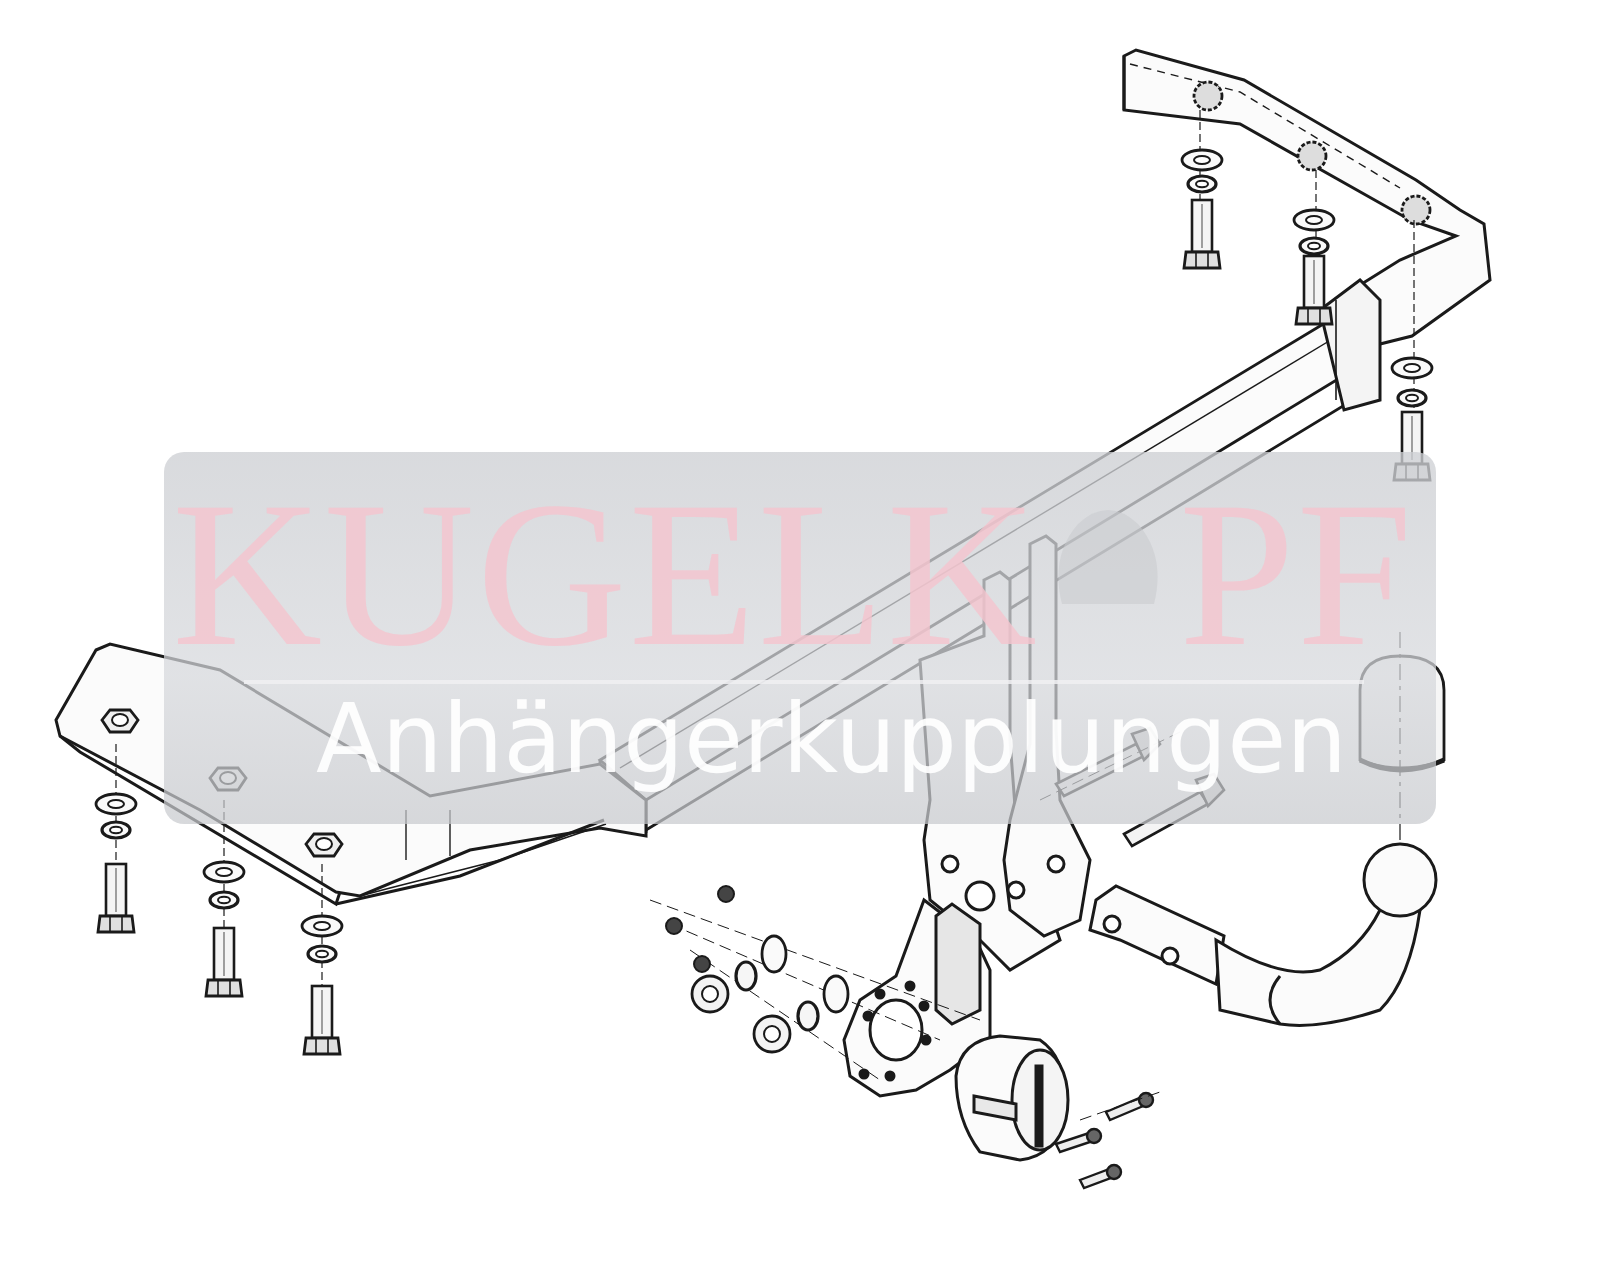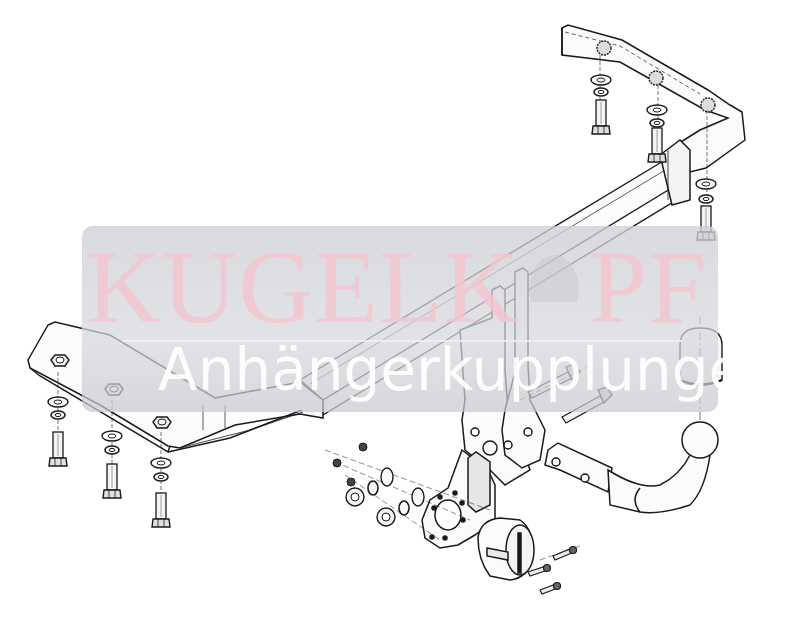--- a/index.html
+++ b/index.html
@@ -8,21 +8,21 @@
   .wm-box { position: absolute; left: 82px; top: 226px; width: 636px; height: 186px; border-radius: 10px;
     background: linear-gradient(180deg, rgba(206,208,212,0.78) 0%, rgba(214,216,220,0.72) 60%, rgba(200,202,206,0.72) 100%);
     pointer-events: none; }
   .wm-title { position: absolute; left: 86px; top: 231px; width: 630px; height: 110px; pointer-events: none;
     font-family: "DejaVu Sans", sans-serif; font-size: 104px; line-height: 110px; letter-spacing: 1px;
     color: rgba(244,196,206,0.82); white-space: nowrap; font-weight: normal; }
   .wm-title span { display: inline-block; font-family: Liberation Serif, serif; }
   .wm-ball { display: inline-block; width: 70px; height: 80px; }
   .wm-line { position: absolute; left: 122px; top: 340px; width: 560px; height: 2px; background: rgba(240,240,242,0.85); pointer-events: none; }
   .wm-sub { position: absolute; left: 158px; top: 342px; width: 520px; height: 56px; pointer-events: none;
-    font-family: "DejaVu Sans", sans-serif; font-size: 58px; line-height: 56px; color: rgba(255,255,255,0.92); white-space: nowrap; letter-spacing: 0px; }
+    font-family: "DejaVu Sans", sans-serif; font-size: 48px; line-height: 56px; color: rgba(255,255,255,0.92); white-space: nowrap; letter-spacing: 0px; }
 </style>
 </head>
 <body>
 
 <svg id="diagram" viewBox="0 0 800 636" xmlns="http://www.w3.org/2000/svg">
   <defs>
     <g id="bolt">
       <rect x="-5" y="0" width="10" height="26" fill="#f4f4f4" stroke="#1a1a1a" stroke-width="1.3"></rect>
       <line x1="0" y1="2" x2="0" y2="24" stroke="#888" stroke-width="0.8"></line>
       <path d="M-8 26 L8 26 L9 34 L-9 34 Z" fill="#e0e0e0" stroke="#1a1a1a" stroke-width="1.4"></path>

